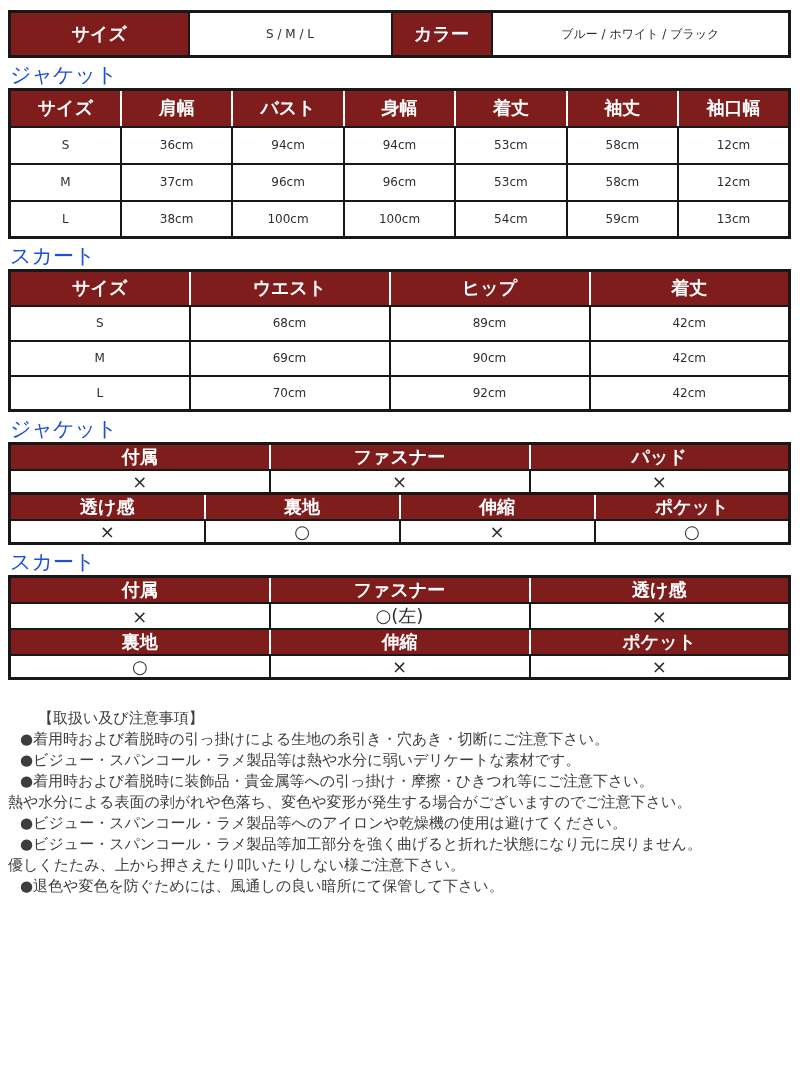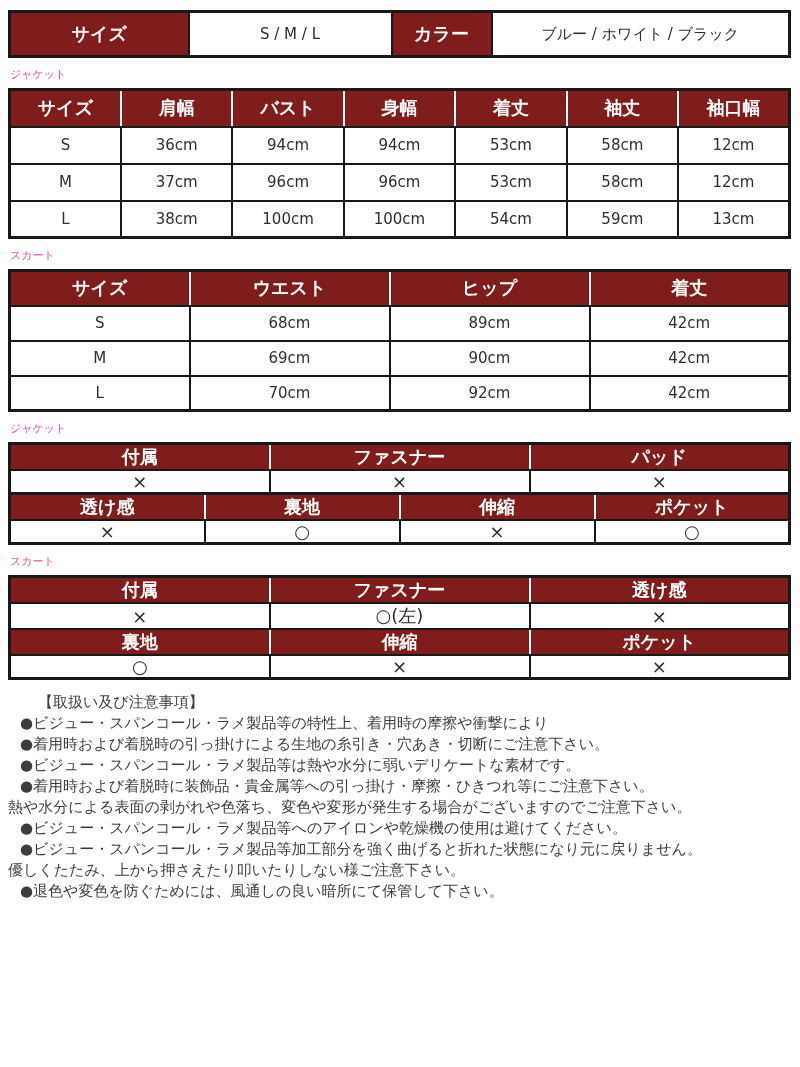--- a/index.html
+++ b/index.html
@@ -31,38 +31,38 @@
     background: #7f1d1d;
     color: #ffffff;
     font-weight: bold;
     font-size: 18px;
   }
   
   .hdr-row .dark { border-left-color: #ffffff; border-right-color: #ffffff; }
   .hdr-row .dark:first-child { border-left-color: #181818; }
   .hdr-row .dark:last-child  { border-right-color: #181818; margin-top: 36px; }
 
-  .val { font-size: 15px; color: #2e2e2e; background: #ffffff; }
+  .val { font-size: 12px; color: #2e2e2e; background: #ffffff; }
   .mark { font-size: 18px; }
 
   .info-table tr   { height: 45px; }
   .size-table tr   { height: 37px; }
   .skirt-size tr   { height: 35px; }
   .feat-table tr   { height: 23px; }
 
   .section-label {
-    font-size: 11px;
-    color: #ec4899;
+    font-size: 21px;
+    color: #1d4ed8;
     margin: 7px 0 3px 2px;
     line-height: 20px;
   }
   .stack-join { margin-top: -3px; } 
 
   .care {
-    margin-top: 12px;
+    margin-top: 28px;
     font-size: 15px;
     line-height: 21px;
     color: #3d3d3d;
   }
   .care .t { padding-left: 30px; }
   .care .b { padding-left: 12px; }
   .care .c { padding-left: 0; }
 </style>
 </head>
 <body>
@@ -217,21 +217,20 @@
     <tr>
       <td class="val mark">○</td>
       <td class="val mark">×</td>
       <td class="val mark">×</td>
     </tr>
   </tbody>
     </table>
 
   <div class="care">
     <div class="t">【取扱い及び注意事項】</div>
-    <div class="b">●ビジュー・スパンコール・ラメ製品等の特性上、着用時の摩擦や衝撃により</div>
     <div class="b">●着用時および着脱時の引っ掛けによる生地の糸引き・穴あき・切断にご注意下さい。</div>
     <div class="b">●ビジュー・スパンコール・ラメ製品等は熱や水分に弱いデリケートな素材です。</div>
     <div class="b">●着用時および着脱時に装飾品・貴金属等への引っ掛け・摩擦・ひきつれ等にご注意下さい。</div>
     <div class="c">熱や水分による表面の剥がれや色落ち、変色や変形が発生する場合がございますのでご注意下さい。</div>
     <div class="b">●ビジュー・スパンコール・ラメ製品等へのアイロンや乾燥機の使用は避けてください。</div>
     <div class="b">●ビジュー・スパンコール・ラメ製品等加工部分を強く曲げると折れた状態になり元に戻りません。</div>
     <div class="c">優しくたたみ、上から押さえたり叩いたりしない様ご注意下さい。</div>
     <div class="b">●退色や変色を防ぐためには、風通しの良い暗所にて保管して下さい。</div>
   </div>
 

